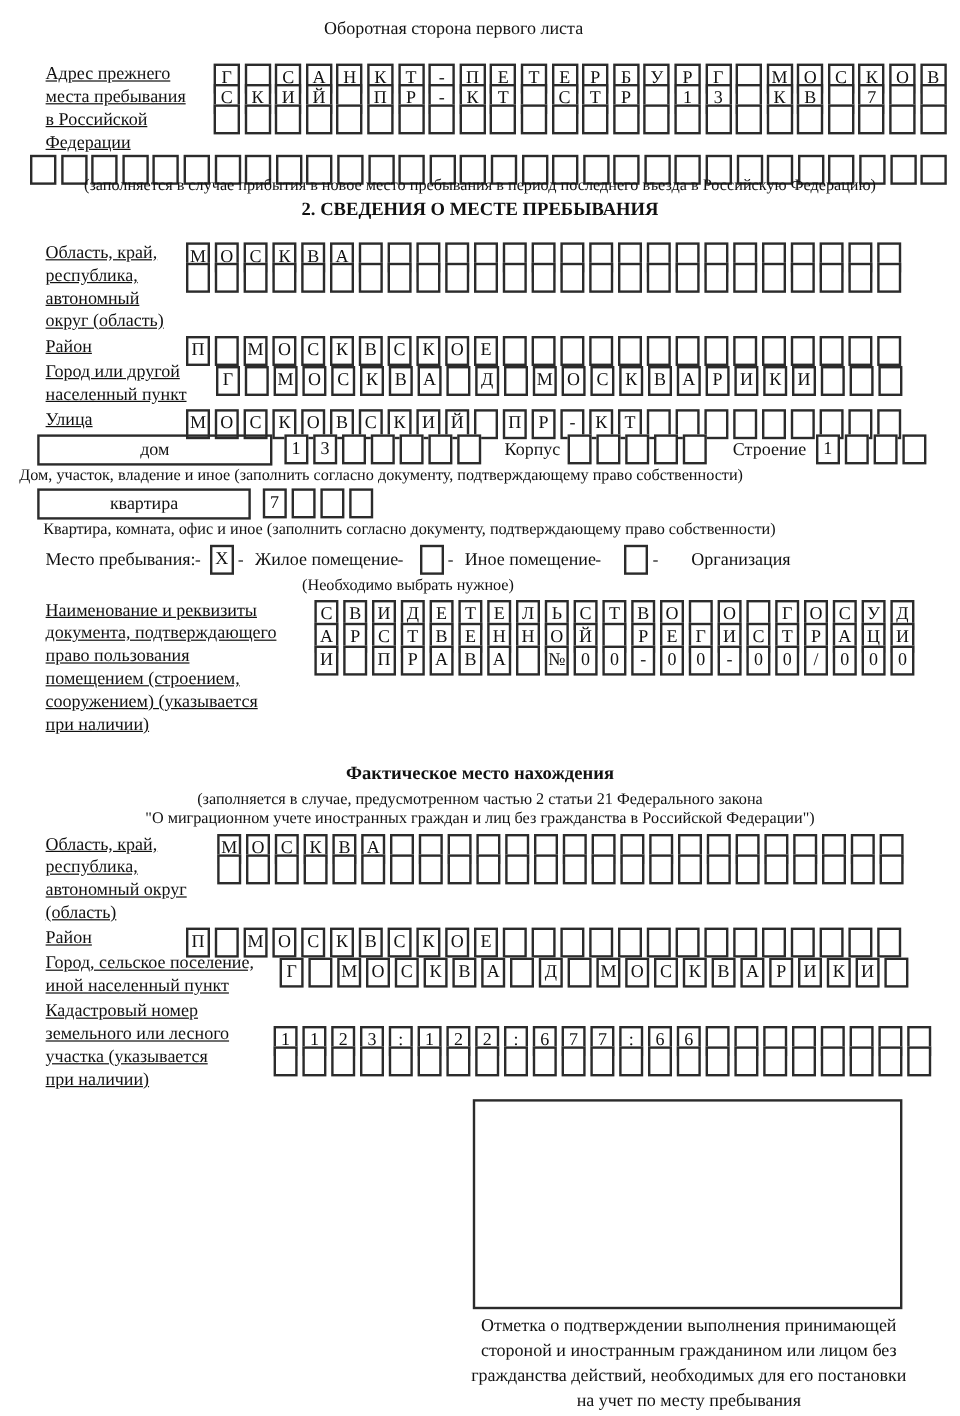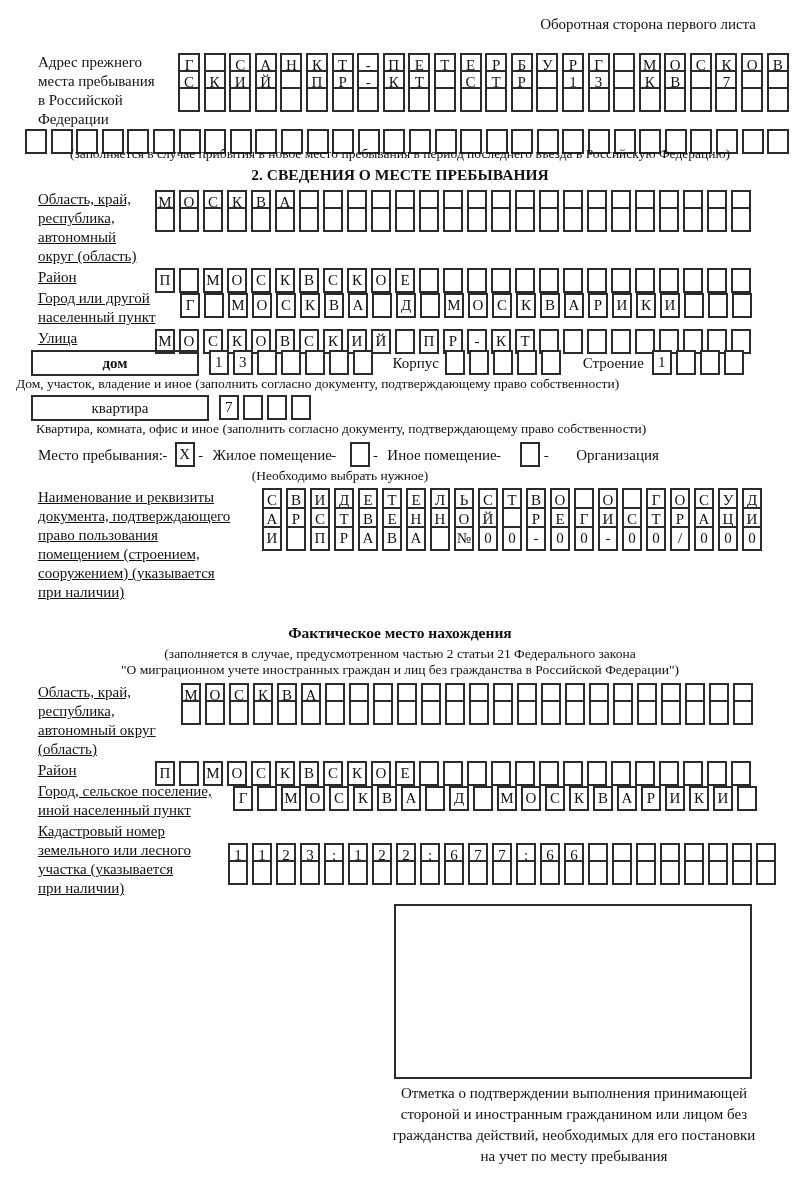--- a/index.html
+++ b/index.html
@@ -3,21 +3,21 @@
 <meta charset="utf-8">
 <style>
   * { margin:0; padding:0; box-sizing:border-box; }
   html,body { background:#fff; }
   body {
     width:800px; height:1180px; overflow:hidden;
     font-family:"Liberation Serif","DejaVu Serif",serif;
     color:#111; font-size:15px; position:relative;
   }
   .page { padding-top:16px; }
-  .hdr { text-align:right; padding-right:44px; margin-bottom:20px; }
+  .hdr { text-align:center; padding-right:44px; margin-bottom:20px; }
   .flexrow { display:flex; align-items:flex-start; }
   .lbl { line-height:19px; }
   .w117{width:117px;flex:0 0 117px;}
   .w142{width:142px;flex:0 0 142px;} .w143{width:143px;flex:0 0 143px;}
   .w153{width:153px;flex:0 0 153px;padding-left:13px;} .w190{width:190px;flex:0 0 190px;}
   .w195{width:195px;flex:0 0 195px;} .w224{width:224px;flex:0 0 224px;}
   .cellrow { white-space:nowrap; margin-bottom:3px; height:14px; }
   .cell {
     display:inline-block; width:20px; height:25px; margin-right:4px;
     border:2px solid #2b2b2b; background:#fff; text-align:center;
@@ -36,34 +36,34 @@
   .gap2 { margin-top:2px; } .gap4 { margin-top:4px; } .gap6 { margin-top:22px; }
   .cadcells { padding-top:21px; }
 </style>
 </head>
 <body>
 
 <div class="page">
 
   <div class="hdr">Оборотная сторона первого листа</div>
 
-  <div style="margin-left:25px;">
+  <div style="margin-left:25px;text-decoration:underline;">
     <div class="flexrow">
       <div class="lbl w153">Адрес прежнего<br>места пребывания<br>в Российской<br>Федерации</div>
       <div>
         <div class="cellrow big"><span class="cell">Г</span><span class="cell"></span><span class="cell">С</span><span class="cell">А</span><span class="cell">Н</span><span class="cell">К</span><span class="cell">Т</span><span class="cell">-</span><span class="cell">П</span><span class="cell">Е</span><span class="cell">Т</span><span class="cell">Е</span><span class="cell">Р</span><span class="cell">Б</span><span class="cell">У</span><span class="cell">Р</span><span class="cell">Г</span><span class="cell"></span><span class="cell">М</span><span class="cell">О</span><span class="cell">С</span><span class="cell">К</span><span class="cell">О</span><span class="cell">В</span></div>
         <div class="cellrow big"><span class="cell">С</span><span class="cell">К</span><span class="cell">И</span><span class="cell">Й</span><span class="cell"></span><span class="cell">П</span><span class="cell">Р</span><span class="cell">-</span><span class="cell">К</span><span class="cell">Т</span><span class="cell"></span><span class="cell">С</span><span class="cell">Т</span><span class="cell">Р</span><span class="cell"></span><span class="cell">1</span><span class="cell">3</span><span class="cell"></span><span class="cell">К</span><span class="cell">В</span><span class="cell"></span><span class="cell">7</span><span class="cell"></span><span class="cell"></span></div>
         <div class="cellrow big"><span class="cell"></span><span class="cell"></span><span class="cell"></span><span class="cell"></span><span class="cell"></span><span class="cell"></span><span class="cell"></span><span class="cell"></span><span class="cell"></span><span class="cell"></span><span class="cell"></span><span class="cell"></span><span class="cell"></span><span class="cell"></span><span class="cell"></span><span class="cell"></span><span class="cell"></span><span class="cell"></span><span class="cell"></span><span class="cell"></span><span class="cell"></span><span class="cell"></span><span class="cell"></span><span class="cell"></span></div>
       </div>
     </div>
     <div class="cellrow big"><span class="cell"></span><span class="cell"></span><span class="cell"></span><span class="cell"></span><span class="cell"></span><span class="cell"></span><span class="cell"></span><span class="cell"></span><span class="cell"></span><span class="cell"></span><span class="cell"></span><span class="cell"></span><span class="cell"></span><span class="cell"></span><span class="cell"></span><span class="cell"></span><span class="cell"></span><span class="cell"></span><span class="cell"></span><span class="cell"></span><span class="cell"></span><span class="cell"></span><span class="cell"></span><span class="cell"></span><span class="cell"></span><span class="cell"></span><span class="cell"></span><span class="cell"></span><span class="cell"></span><span class="cell"></span></div>
   </div>
   <div class="cnote">(заполняется в случае прибытия в новое место пребывания в период последнего въезда в Российскую Федерацию)</div>
 
-  <div class="title gap4" style="margin-bottom:6px;">2. СВЕДЕНИЯ О МЕСТЕ ПРЕБЫВАНИЯ</div>
+  <div class="title gap4" style="margin-bottom:18px;">2. СВЕДЕНИЯ О МЕСТЕ ПРЕБЫВАНИЯ</div>
 
   <div class="flexrow ml38">
     <div class="lbl w117">Область, край,<br>республика,<br>автономный<br>округ (область)</div>
     <div>
       <div class="cellrow"><span class="cell">М</span><span class="cell">О</span><span class="cell">С</span><span class="cell">К</span><span class="cell">В</span><span class="cell">А</span><span class="cell"></span><span class="cell"></span><span class="cell"></span><span class="cell"></span><span class="cell"></span><span class="cell"></span><span class="cell"></span><span class="cell"></span><span class="cell"></span><span class="cell"></span><span class="cell"></span><span class="cell"></span><span class="cell"></span><span class="cell"></span><span class="cell"></span><span class="cell"></span><span class="cell"></span><span class="cell"></span><span class="cell"></span></div>
       <div class="cellrow"><span class="cell"></span><span class="cell"></span><span class="cell"></span><span class="cell"></span><span class="cell"></span><span class="cell"></span><span class="cell"></span><span class="cell"></span><span class="cell"></span><span class="cell"></span><span class="cell"></span><span class="cell"></span><span class="cell"></span><span class="cell"></span><span class="cell"></span><span class="cell"></span><span class="cell"></span><span class="cell"></span><span class="cell"></span><span class="cell"></span><span class="cell"></span><span class="cell"></span><span class="cell"></span><span class="cell"></span><span class="cell"></span></div>
     </div>
   </div>
 
   <div class="flexrow ml38 gap2">
@@ -75,21 +75,21 @@
     <div class="lbl w142">Город или другой<br>населенный пункт</div>
     <div class="cellrow" style="margin-top:4px;"><span class="cell">Г</span><span class="cell"></span><span class="cell">М</span><span class="cell">О</span><span class="cell">С</span><span class="cell">К</span><span class="cell">В</span><span class="cell">А</span><span class="cell"></span><span class="cell">Д</span><span class="cell"></span><span class="cell">М</span><span class="cell">О</span><span class="cell">С</span><span class="cell">К</span><span class="cell">В</span><span class="cell">А</span><span class="cell">Р</span><span class="cell">И</span><span class="cell">К</span><span class="cell">И</span><span class="cell"></span><span class="cell"></span><span class="cell"></span></div>
   </div>
 
   <div class="flexrow ml38 gap2">
     <div class="lbl w117">Улица</div>
     <div class="cellrow"><span class="cell">М</span><span class="cell">О</span><span class="cell">С</span><span class="cell">К</span><span class="cell">О</span><span class="cell">В</span><span class="cell">С</span><span class="cell">К</span><span class="cell">И</span><span class="cell">Й</span><span class="cell"></span><span class="cell">П</span><span class="cell">Р</span><span class="cell">-</span><span class="cell">К</span><span class="cell">Т</span><span class="cell"></span><span class="cell"></span><span class="cell"></span><span class="cell"></span><span class="cell"></span><span class="cell"></span><span class="cell"></span><span class="cell"></span><span class="cell"></span></div>
   </div>
 
   <div style="margin-left:31px; margin-top:2px; white-space:nowrap;">
-    <span class="widebox" style="width:168px;font-weight:bold;">дом</span>
+    <span class="widebox" style="width:196px;">дом</span>
     <span style="display:inline-block;width:6px;"></span><span class="cellrow" style="display:inline-block;"><span class="cell">1</span><span class="cell">3</span><span class="cell"></span><span class="cell"></span><span class="cell"></span><span class="cell"></span><span class="cell"></span></span>
     <span class="inlbl" style="margin:0 6px 0 12px;">Корпус</span><span class="cellrow" style="display:inline-block;"><span class="cell"></span><span class="cell"></span><span class="cell"></span><span class="cell"></span><span class="cell"></span></span>
     <span class="inlbl" style="margin:0 8px 0 14px;">Строение</span><span class="cellrow" style="display:inline-block;"><span class="cell">1</span><span class="cell"></span><span class="cell"></span><span class="cell"></span></span>
   </div>
   <div class="note" style="margin-left:16px;">Дом, участок, владение и иное (заполнить согласно документу, подтверждающему право собственности)</div>
 
   <div style="margin-left:31px; margin-top:3px; white-space:nowrap;">
     <span class="widebox" style="width:178px;">квартира</span>
     <span style="display:inline-block;width:6px;"></span><span class="cellrow" style="display:inline-block;"><span class="cell">7</span><span class="cell"></span><span class="cell"></span><span class="cell"></span></span>
   </div>

